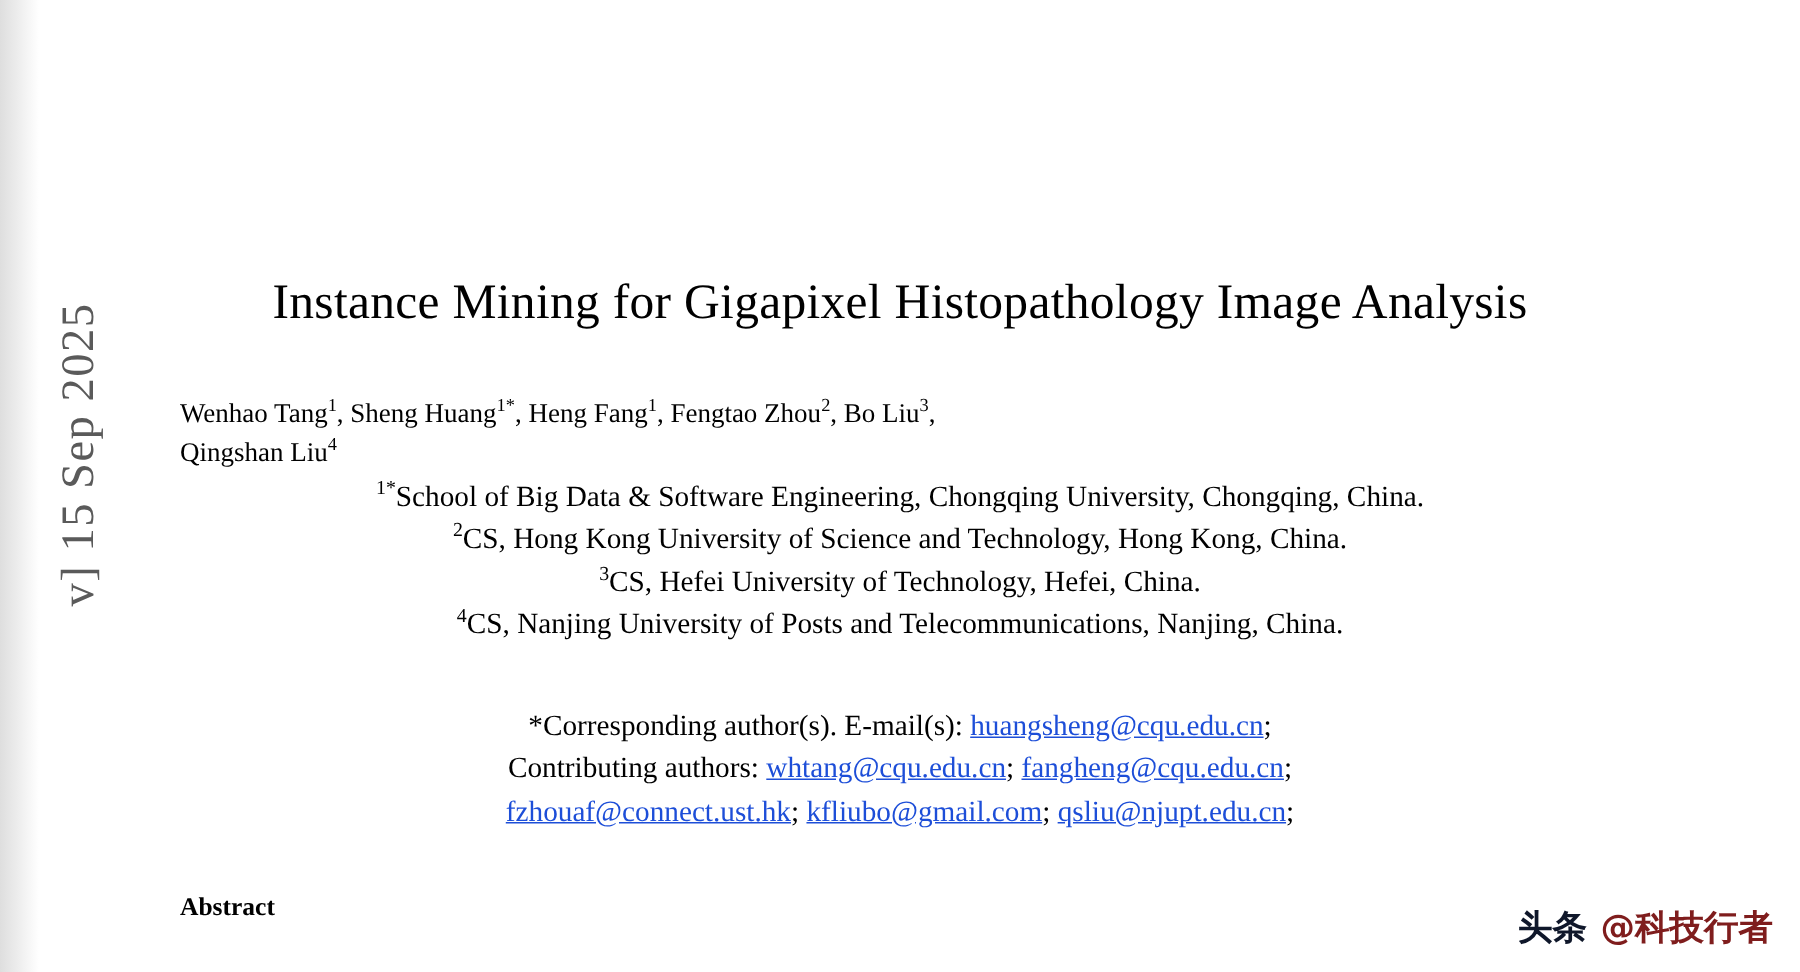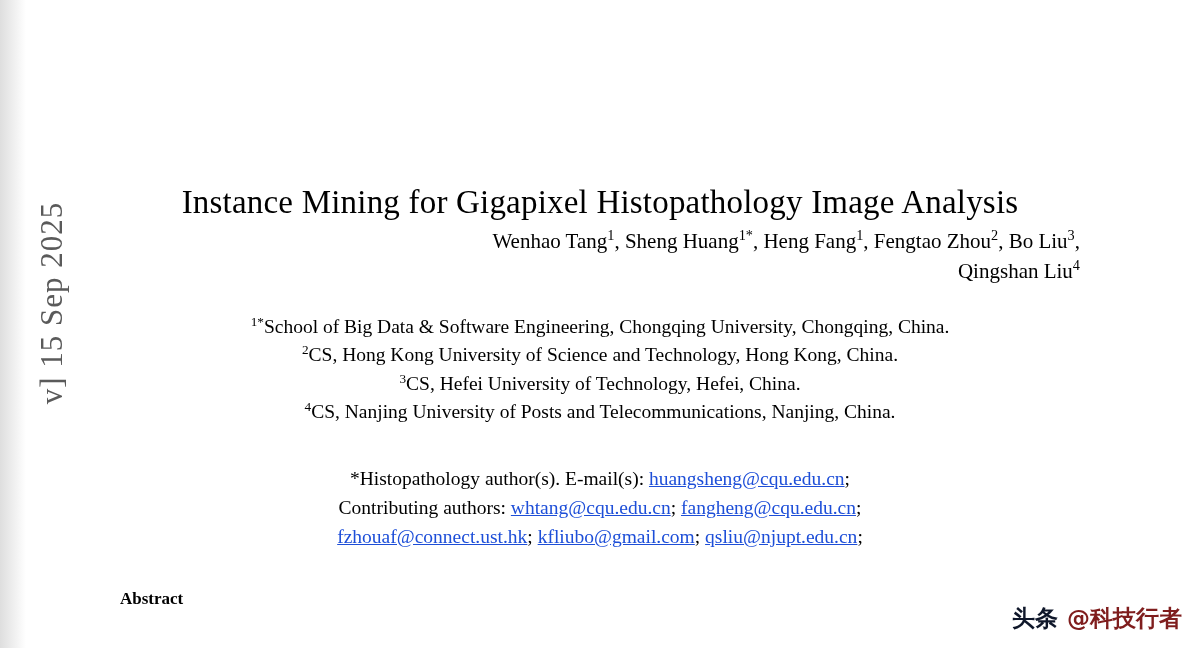--- a/index.html
+++ b/index.html
@@ -53,35 +53,36 @@
     margin: 0;
     padding-top: 132px;
     font-size: 33px;
     font-weight: 400;
     line-height: 1.42;
     text-align: center;
     letter-spacing: 0.2px;
   }
 
   .authors {
-    font-size: 21px;
+    margin-top: 36px;
+    font-size: 18px;
     line-height: 1.45;
-    text-align: right;
+    text-align: left;
   }
   .authors .au {
     white-space: nowrap;
   }
   sup {
     font-size: 0.68em;
     vertical-align: super;
     line-height: 0;
   }
 
   .affiliations {
-    margin-top: 26px;
+    margin-top: 4px;
     font-size: 19.5px;
     line-height: 1.46;
     text-align: center;
   }
   .affiliations div {
     white-space: nowrap;
   }
 
   .contacts {
     margin-top: 39px;
@@ -154,21 +155,21 @@
 
   <div class="affiliations">
     <div><sup>1*</sup><span>School of Big Data &amp; Software Engineering, Chongqing University, Chongqing, China.</span></div>
     <div><sup>2</sup><span>CS, Hong Kong University of Science and Technology, Hong Kong, China.</span></div>
     <div><sup>3</sup><span>CS, Hefei University of Technology, Hefei, China.</span></div>
     <div><sup>4</sup><span>CS, Nanjing University of Posts and Telecommunications, Nanjing, China.</span></div>
   </div>
 
   <div class="contacts">
     <div>
-      <span>*Histopathology author(s). E-mail(s):</span>
+      <span>*Corresponding author(s). E-mail(s):</span>
       <a class="mail" href="#">huangsheng@cqu.edu.cn</a><span>;</span>
     </div>
     <div>
       <span>Contributing authors:</span>
       <a class="mail" href="#">whtang@cqu.edu.cn</a><span>;</span>
       <a class="mail" href="#">fangheng@cqu.edu.cn</a><span>;</span>
     </div>
     <div>
       <a class="mail" href="#">fzhouaf@connect.ust.hk</a><span>;</span>
       <a class="mail" href="#">kfliubo@gmail.com</a><span>;</span>

